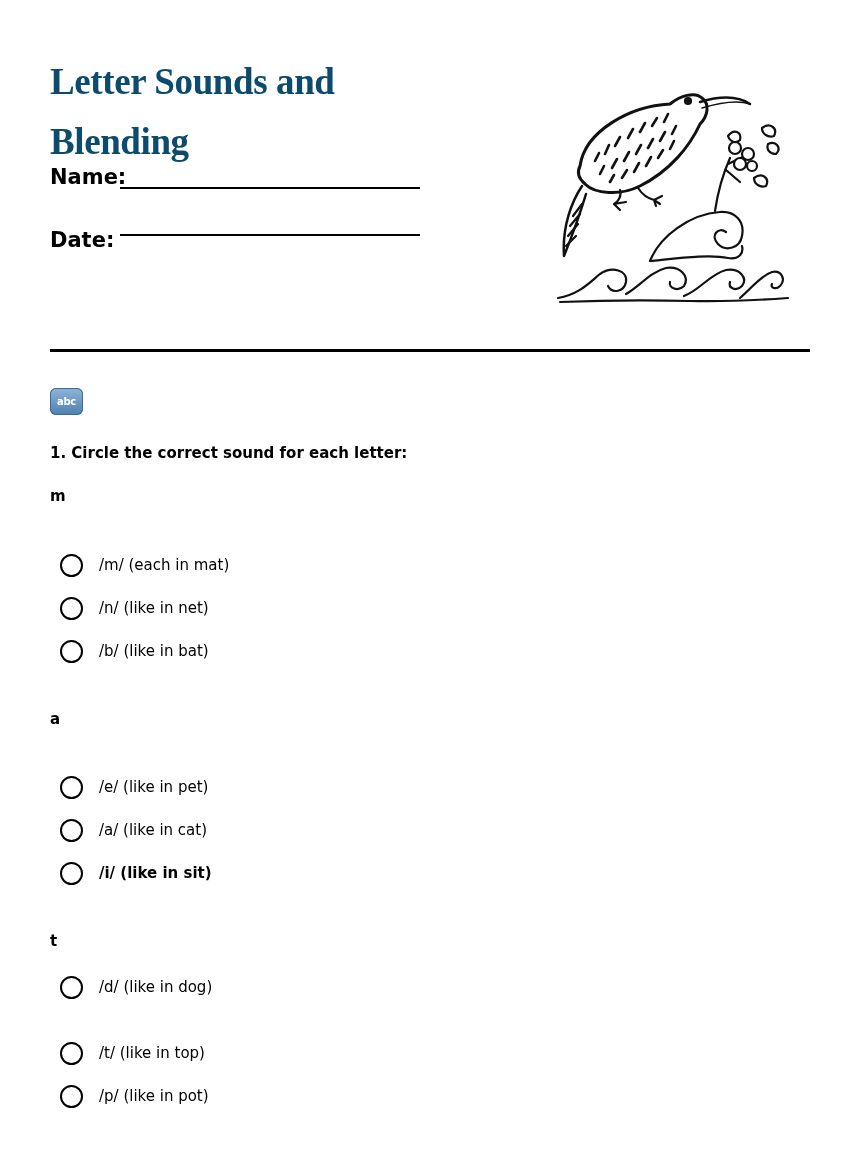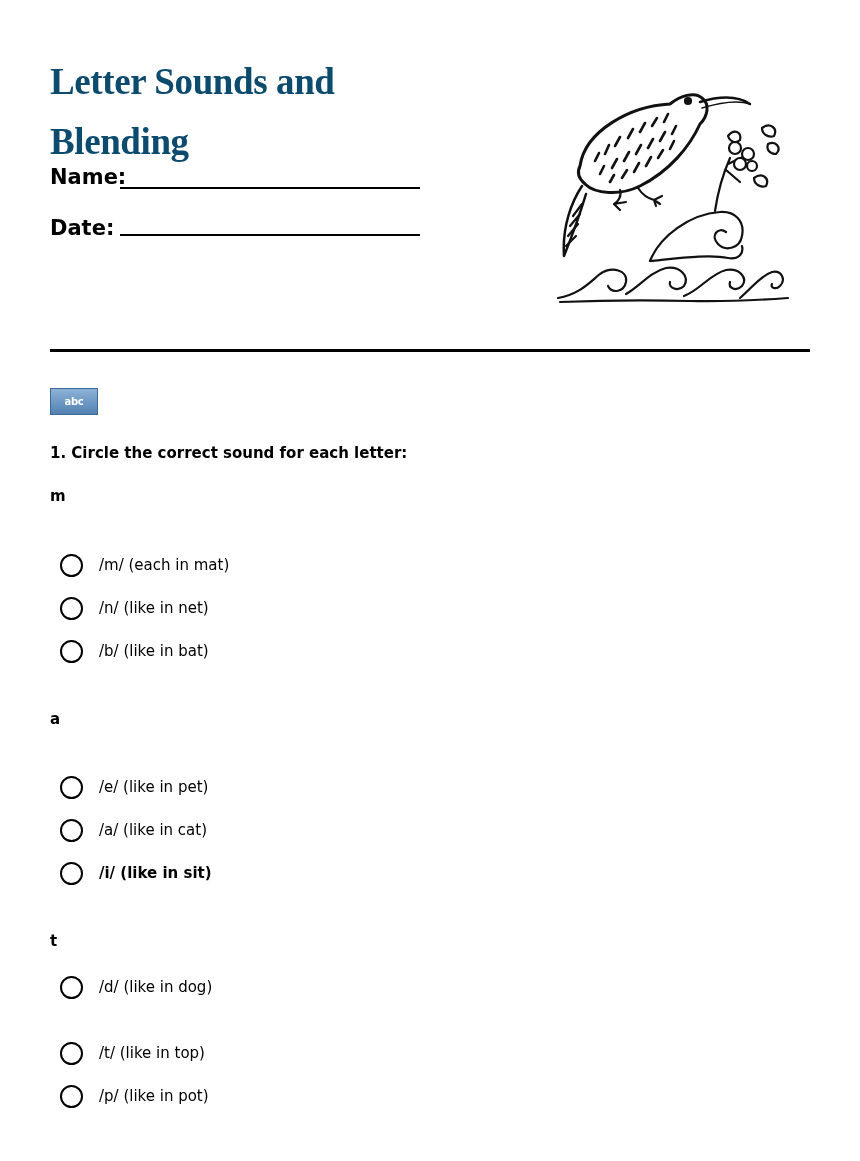--- a/index.html
+++ b/index.html
@@ -27,21 +27,21 @@
       position: absolute; left: 50px; top: 349px; width: 760px; height: 0;
       border-top: 3px solid #000;
     }
     .section-heading {
       position: absolute; left: 50px; top: 388px; margin: 0;
       font-weight: bold; font-size: 22px; line-height: 30px; color: #333333;
       display: flex; align-items: center;
     }
     .abc-icon {
       display: inline-flex; align-items: center; justify-content: center;
-      width: 48px; height: 27px; border-radius: 0; margin-right: 9px;
+      width: 33px; height: 27px; border-radius: 6px; margin-right: 9px;
       background: linear-gradient(#8fb4d8, #4f7fb0);
       color: #fff; font-size: 10px; font-weight: bold; letter-spacing: -0.3px;
       box-shadow: inset 0 0 0 1px #3d6a99;
     }
     .question {
       position: absolute; left: 50px; top: 444px; font-weight: bold; font-size: 15px;
     }
     .letter {
       position: absolute; left: 50px; font-weight: bold; font-size: 15px;
     }
@@ -55,21 +55,21 @@
     }
   </style>
 </head>
 <body>
 
 <h1 class="title">Letter Sounds and Blending</h1>
 
 <div class="field-label" style="top:165px;">Name:</div>
 <div class="field-line" style="top:187px;"></div>
 
-<div class="field-label" style="top:216px;">Date:</div>
+<div class="field-label" style="top:228px;">Date:</div>
 <div class="field-line" style="top:234px;"></div>
 
 <div class="illustration">
   <svg width="245" height="225" viewBox="0 0 245 225" fill="none" stroke="#111" stroke-width="2.2" stroke-linecap="round" stroke-linejoin="round">
 
     <path d="M30 80 C 35 45, 80 20, 120 18 C 130 10, 145 5, 152 12 C 160 18, 158 30, 150 38 C 140 60, 120 85, 90 100 C 70 110, 45 108, 35 98 C 28 92, 27 86, 30 80 Z" fill="#fff" stroke-width="3"></path>
 
     <path d="M150 16 C 170 10, 188 10, 200 18" stroke-width="2.5"></path>
     <path d="M152 22 C 172 16, 188 14, 200 18" stroke-width="1.5"></path>
 

